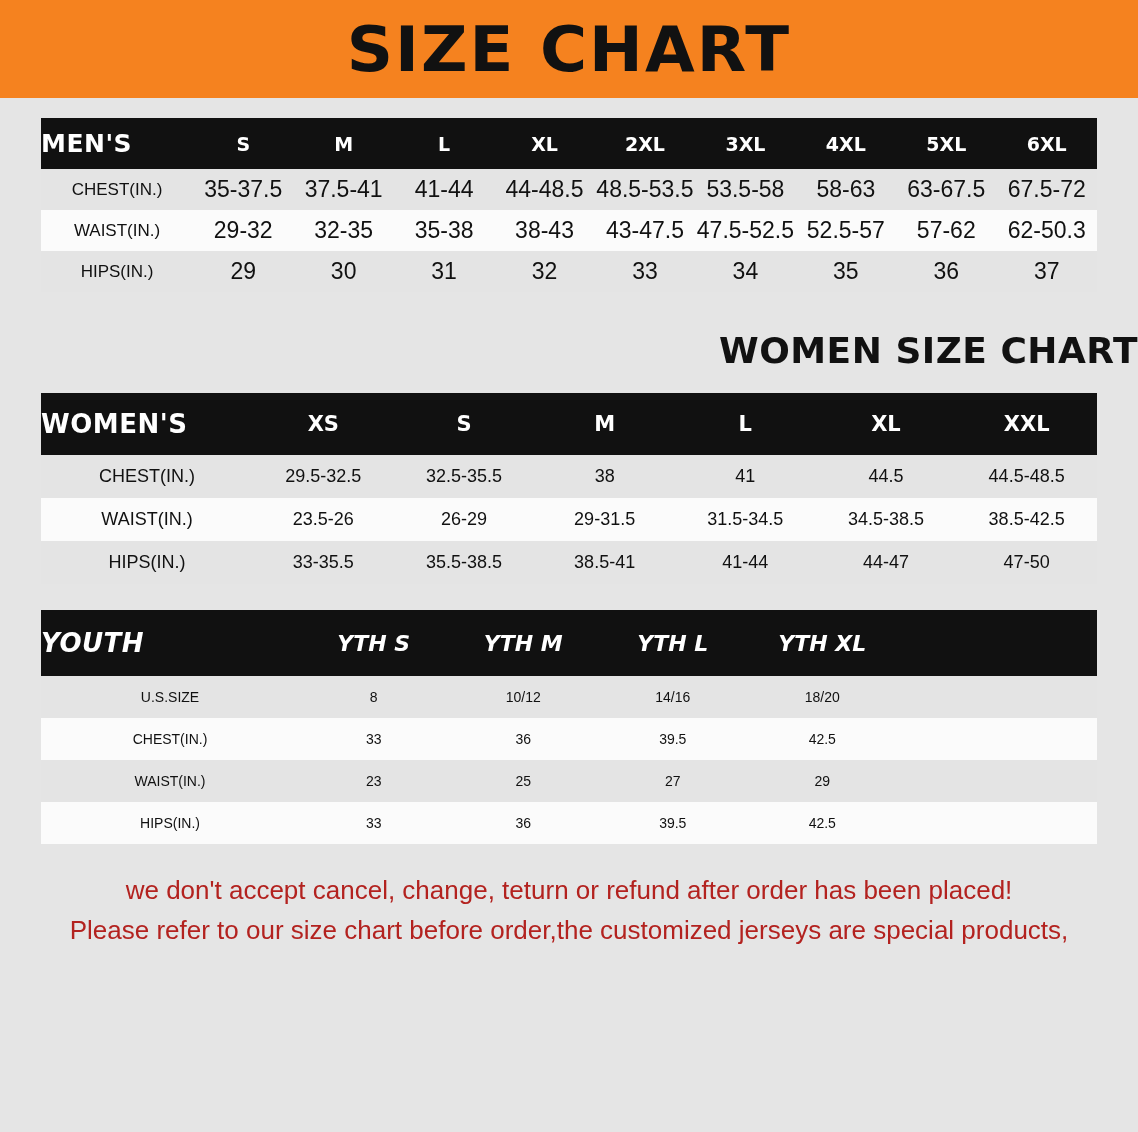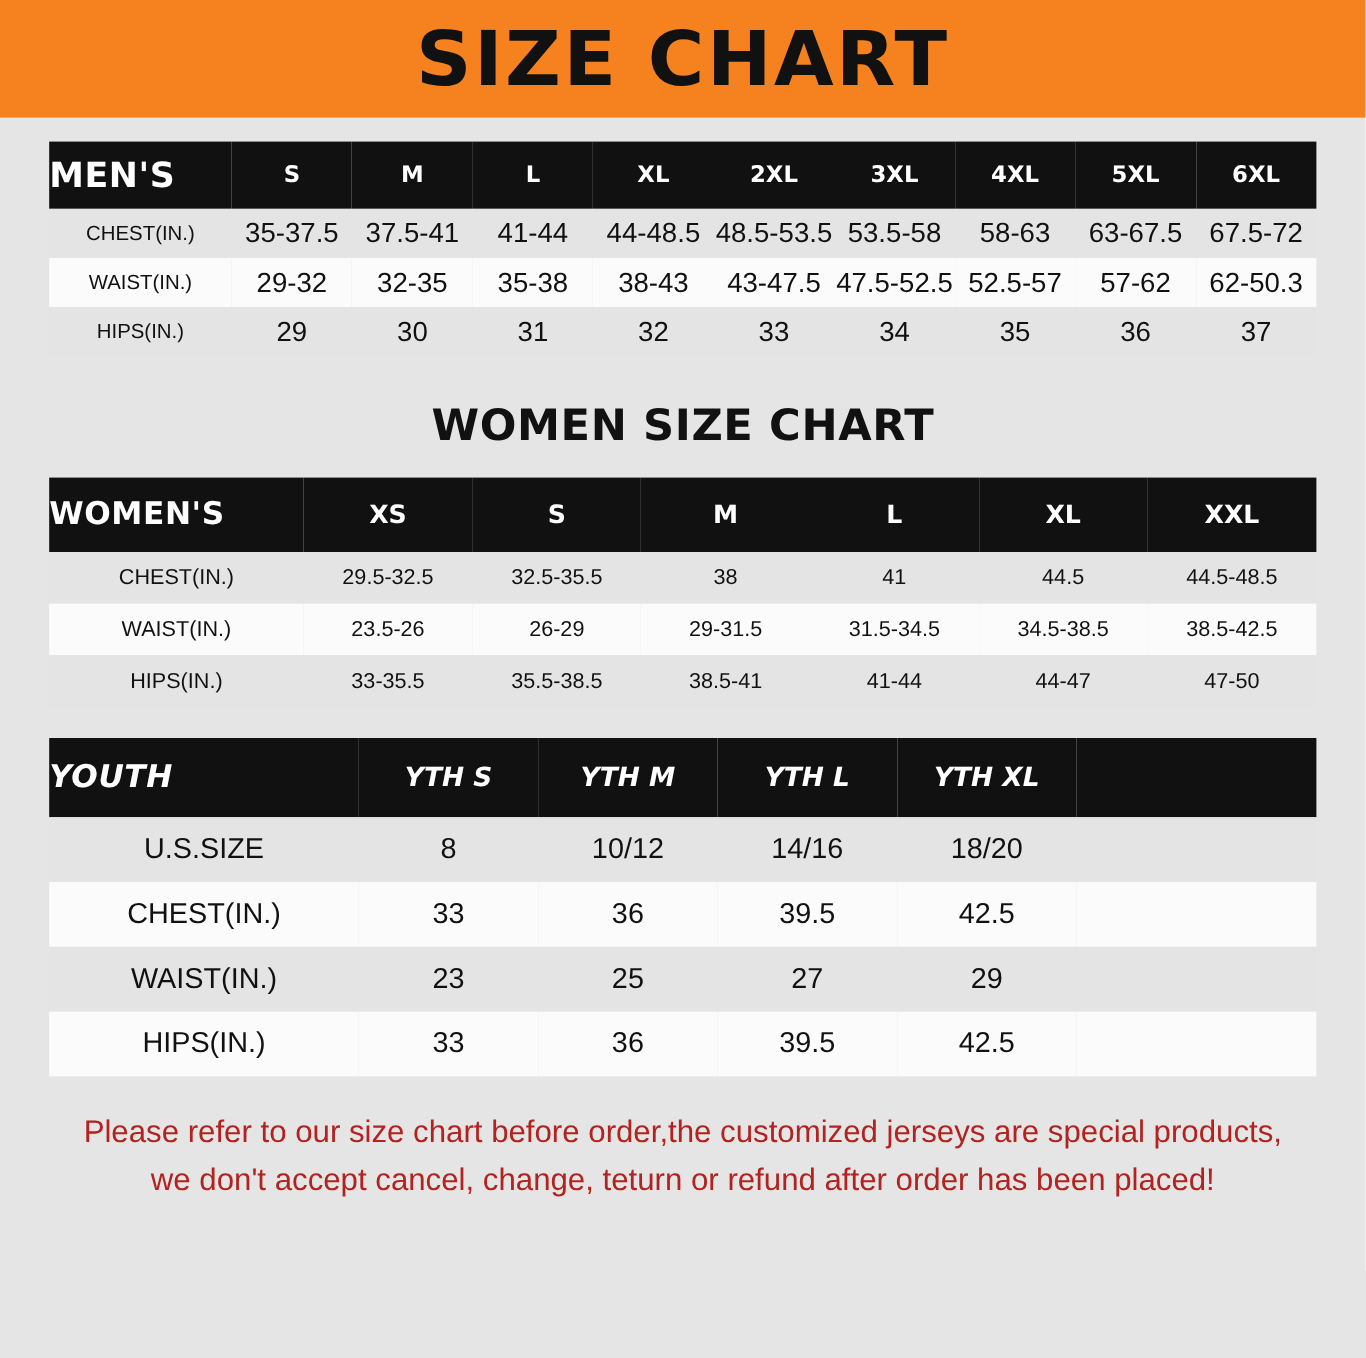--- a/index.html
+++ b/index.html
@@ -43,21 +43,21 @@
   
   .section-heading {
     text-align: center;
     font-family: "DejaVu Sans", sans-serif;
     font-weight: bold;
     font-size: 36px;
     letter-spacing: 0.5px;
     color: #111111;
   }
   .h-man   { margin-top: 24px; }
-  .h-women { margin-top: 38px; }
+  .h-women { margin-top: 38px; text-align: right; }
   .h-youth { margin-top: 44px; }
 
   
   .table-wrap {
     margin: 0 41px;
   }
   .mt-man   { margin-top: 20px; }
   .mt-women { margin-top: 22px; }
   .mt-youth { margin-top: 26px; }
 
@@ -82,33 +82,33 @@
     font-family: "DejaVu Sans", sans-serif;
     font-weight: bold;
   }
   .hdr-label {
     text-align: left !important;
     padding-left: 16px;
   }
 
   
   .men-table thead th { font-size: 19px; padding: 11px 0; }
-  .men-table thead th.hdr-label { font-size: 29px; letter-spacing: 0.5px; }
+  .men-table thead th.hdr-label { font-size: 25px; letter-spacing: 0.5px; }
   .men-table tbody td { font-size: 23px; padding: 7px 0; }
   .men-table tbody td.row-label { text-align: center; font-size: 17px; }
 
   
   .women-table thead th { font-size: 21px; padding: 16px 0; }
   .women-table thead th.hdr-label { font-size: 26px; letter-spacing: 0.5px; }
   .women-table tbody td { font-size: 18px; padding: 11px 0; }
 
   
   .youth-table thead th { font-size: 22px; padding: 18px 0; font-style: italic; }
   .youth-table thead th.hdr-label { font-size: 26px; letter-spacing: 0.5px; }
-  .youth-table tbody td { font-size: 24px; padding: 13px 0; }
+  .youth-table tbody td { font-size: 14px; padding: 13px 0; }
 
   
   tbody tr.stripe-a { background: #e4e4e4; }
   tbody tr.stripe-b { background: #fbfbfb; }
 
   .row-label { white-space: nowrap; }
 
   
   .note {
     margin: 26px 34px 0 34px;
@@ -275,17 +275,17 @@
           <td>36</td>
           <td>39.5</td>
           <td>42.5</td>
           <td></td>
         </tr>
       </tbody>
     </table>
   </div>
 
   <div class="note">
+    <span>we don't accept cancel, change, teturn or refund after order has been placed!</span>
     <span>Please refer to our size chart before order,the customized jerseys are special products,</span>
-    <span>we don't accept cancel, change, teturn or refund after order has been placed!</span>
   </div>
 
 </div>
 
 </body></html>

